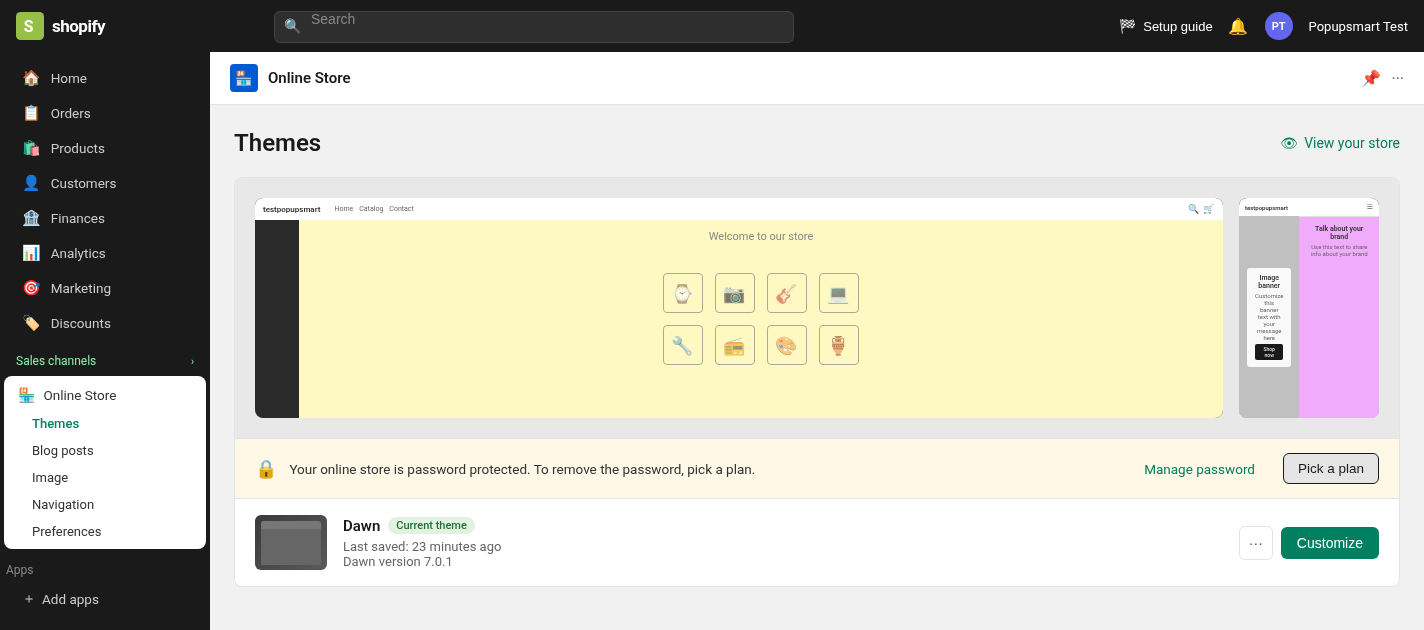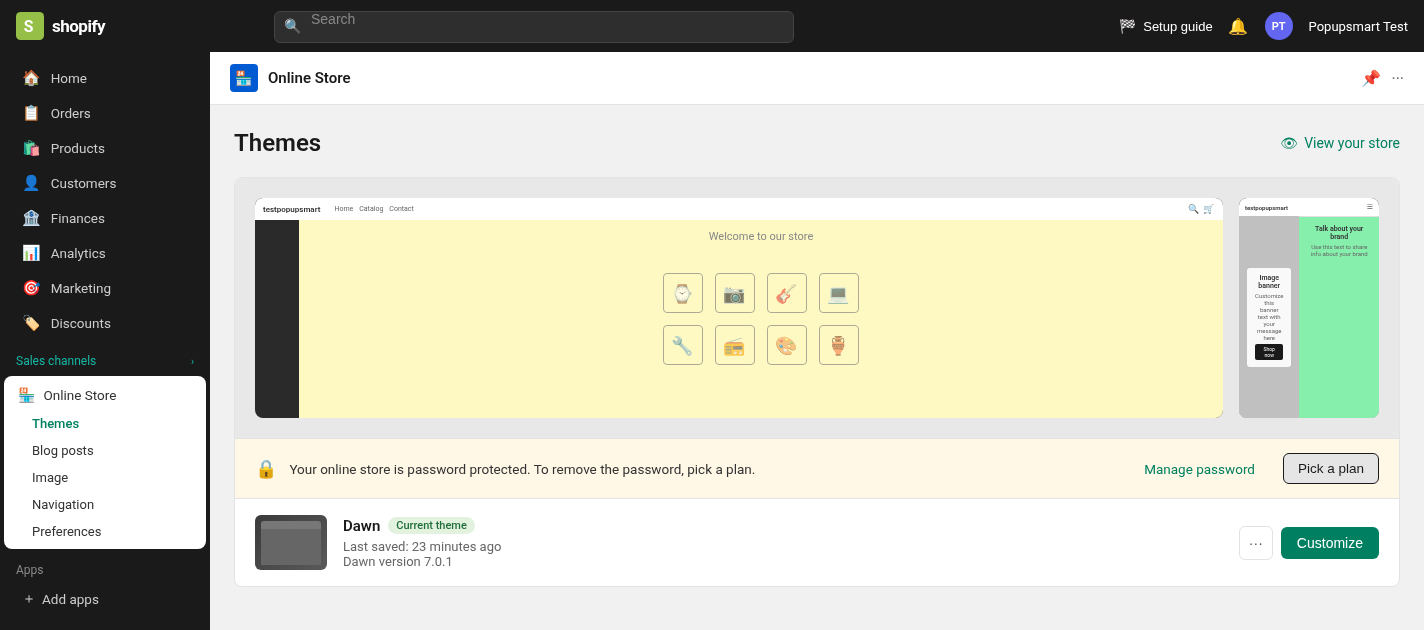--- a/index.html
+++ b/index.html
@@ -116,21 +116,21 @@
 
     
     .sidebar-section {
       margin-top: 8px;
     }
     .sidebar-section-header {
       display: flex;
       align-items: center;
       justify-content: space-between;
       padding: 6px 16px;
-      color: #14b8a6;
+      color: #86efac;
       font-size: 12px;
       cursor: pointer;
       gap: 6px;
     }
 
     
     .sidebar-online-store-section {
       background: #ffffff;
       border-radius: 8px;
       margin: 2px 4px;
@@ -149,21 +149,21 @@
       padding: 6px 14px 6px 28px;
       color: #333;
       font-size: 13px;
       cursor: pointer;
     }
     .online-store-sub-item.active { color: #008060; font-weight: 500; }
 
     
     .sidebar-apps {
       margin-top: 8px;
-      padding: 6px 16px;
+      padding: 6px 6px;
       color: #888;
       font-size: 12px;
     }
     .add-apps-btn {
       display: flex;
       align-items: center;
       gap: 6px;
       padding: 6px 16px;
       color: #ccc;
       font-size: 13.5px;
@@ -372,21 +372,21 @@
     .mobile-banner-btn {
       background: #1a1a1a;
       color: #fff;
       font-size: 5px;
       padding: 2px 4px;
       border-radius: 2px;
       margin-top: 3px;
       display: inline-block;
     }
     .mobile-talk-section {
-      background: #86efac;
+      background: #f0abfc;
       padding: 8px;
       border-top: 1px solid #e0e0e0;
     }
     .mobile-talk-text { font-size: 7px; color: #333; font-weight: 600; text-align: center; }
     .mobile-talk-sub { font-size: 6px; color: #666; text-align: center; margin-top: 2px; }
 
     
     .password-banner {
       background: #fff8e6;
       border-top: 1px solid #e1e3e5;

